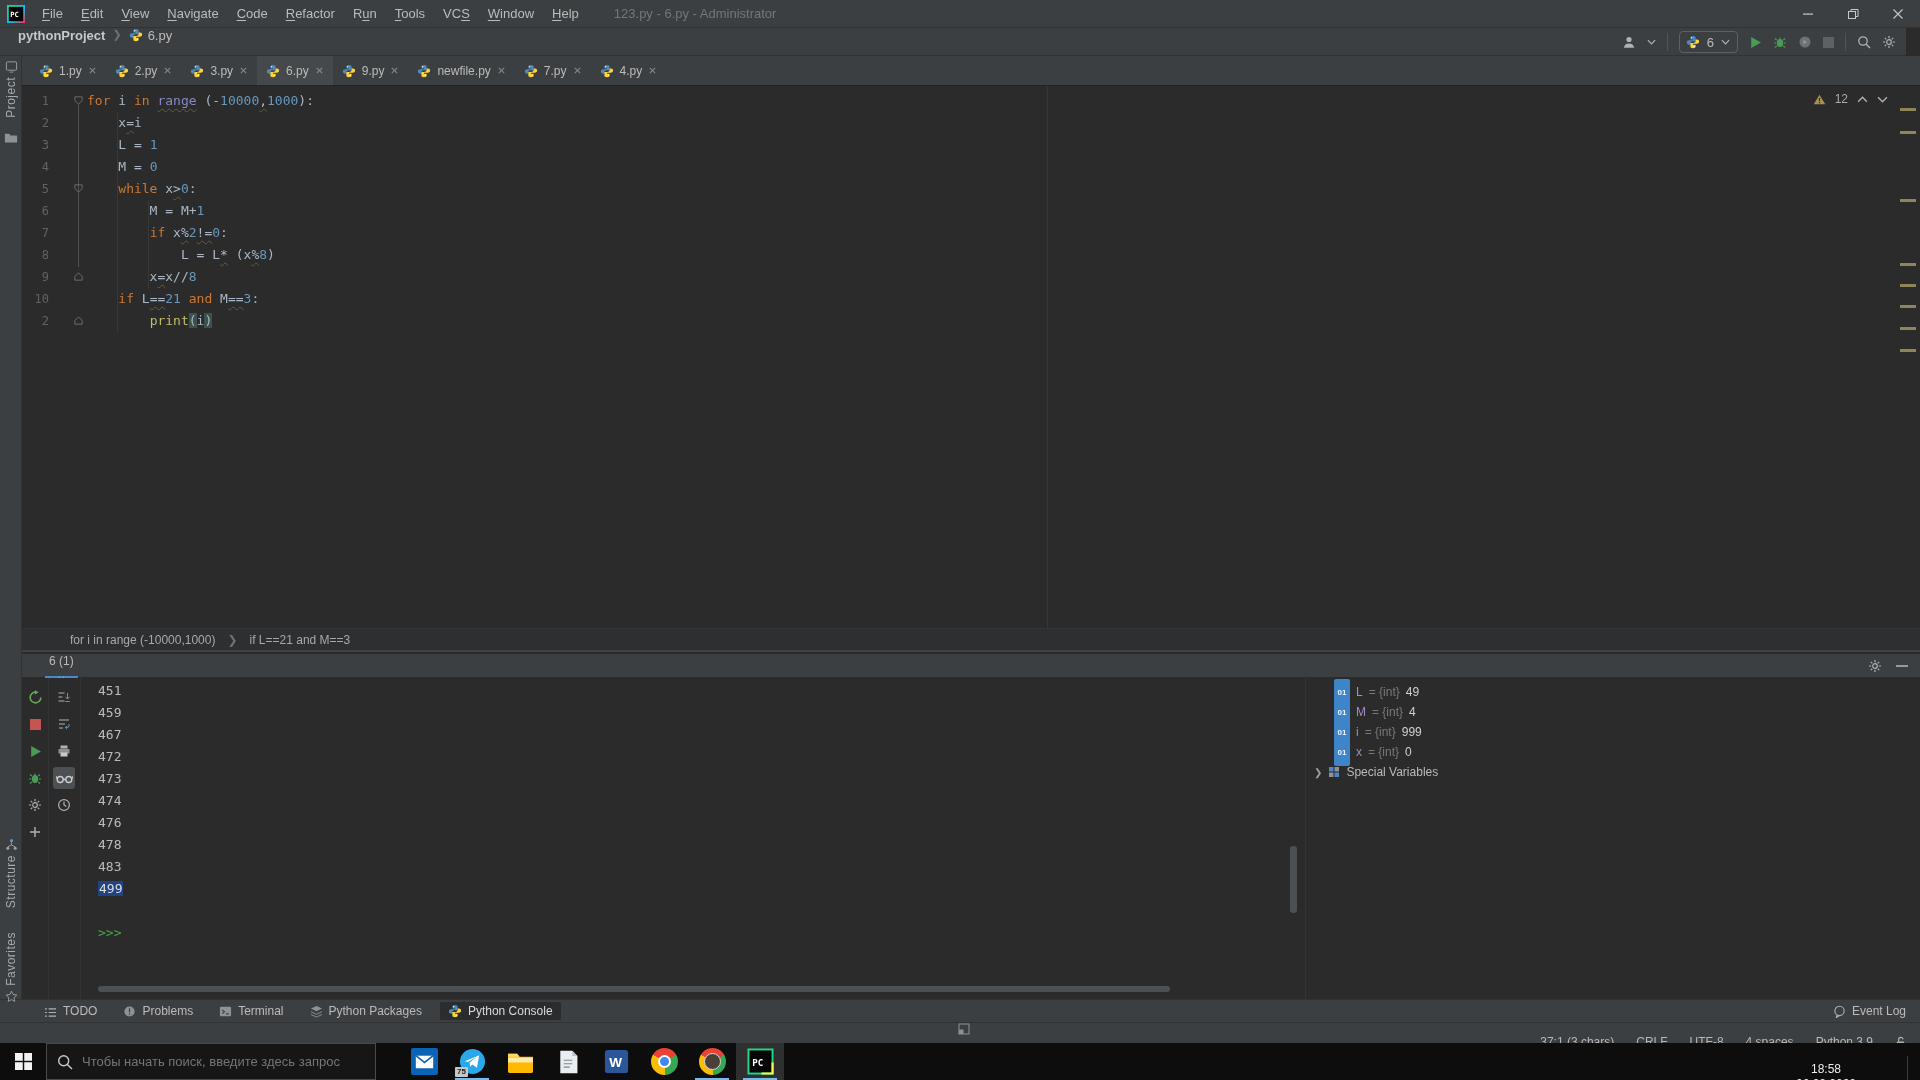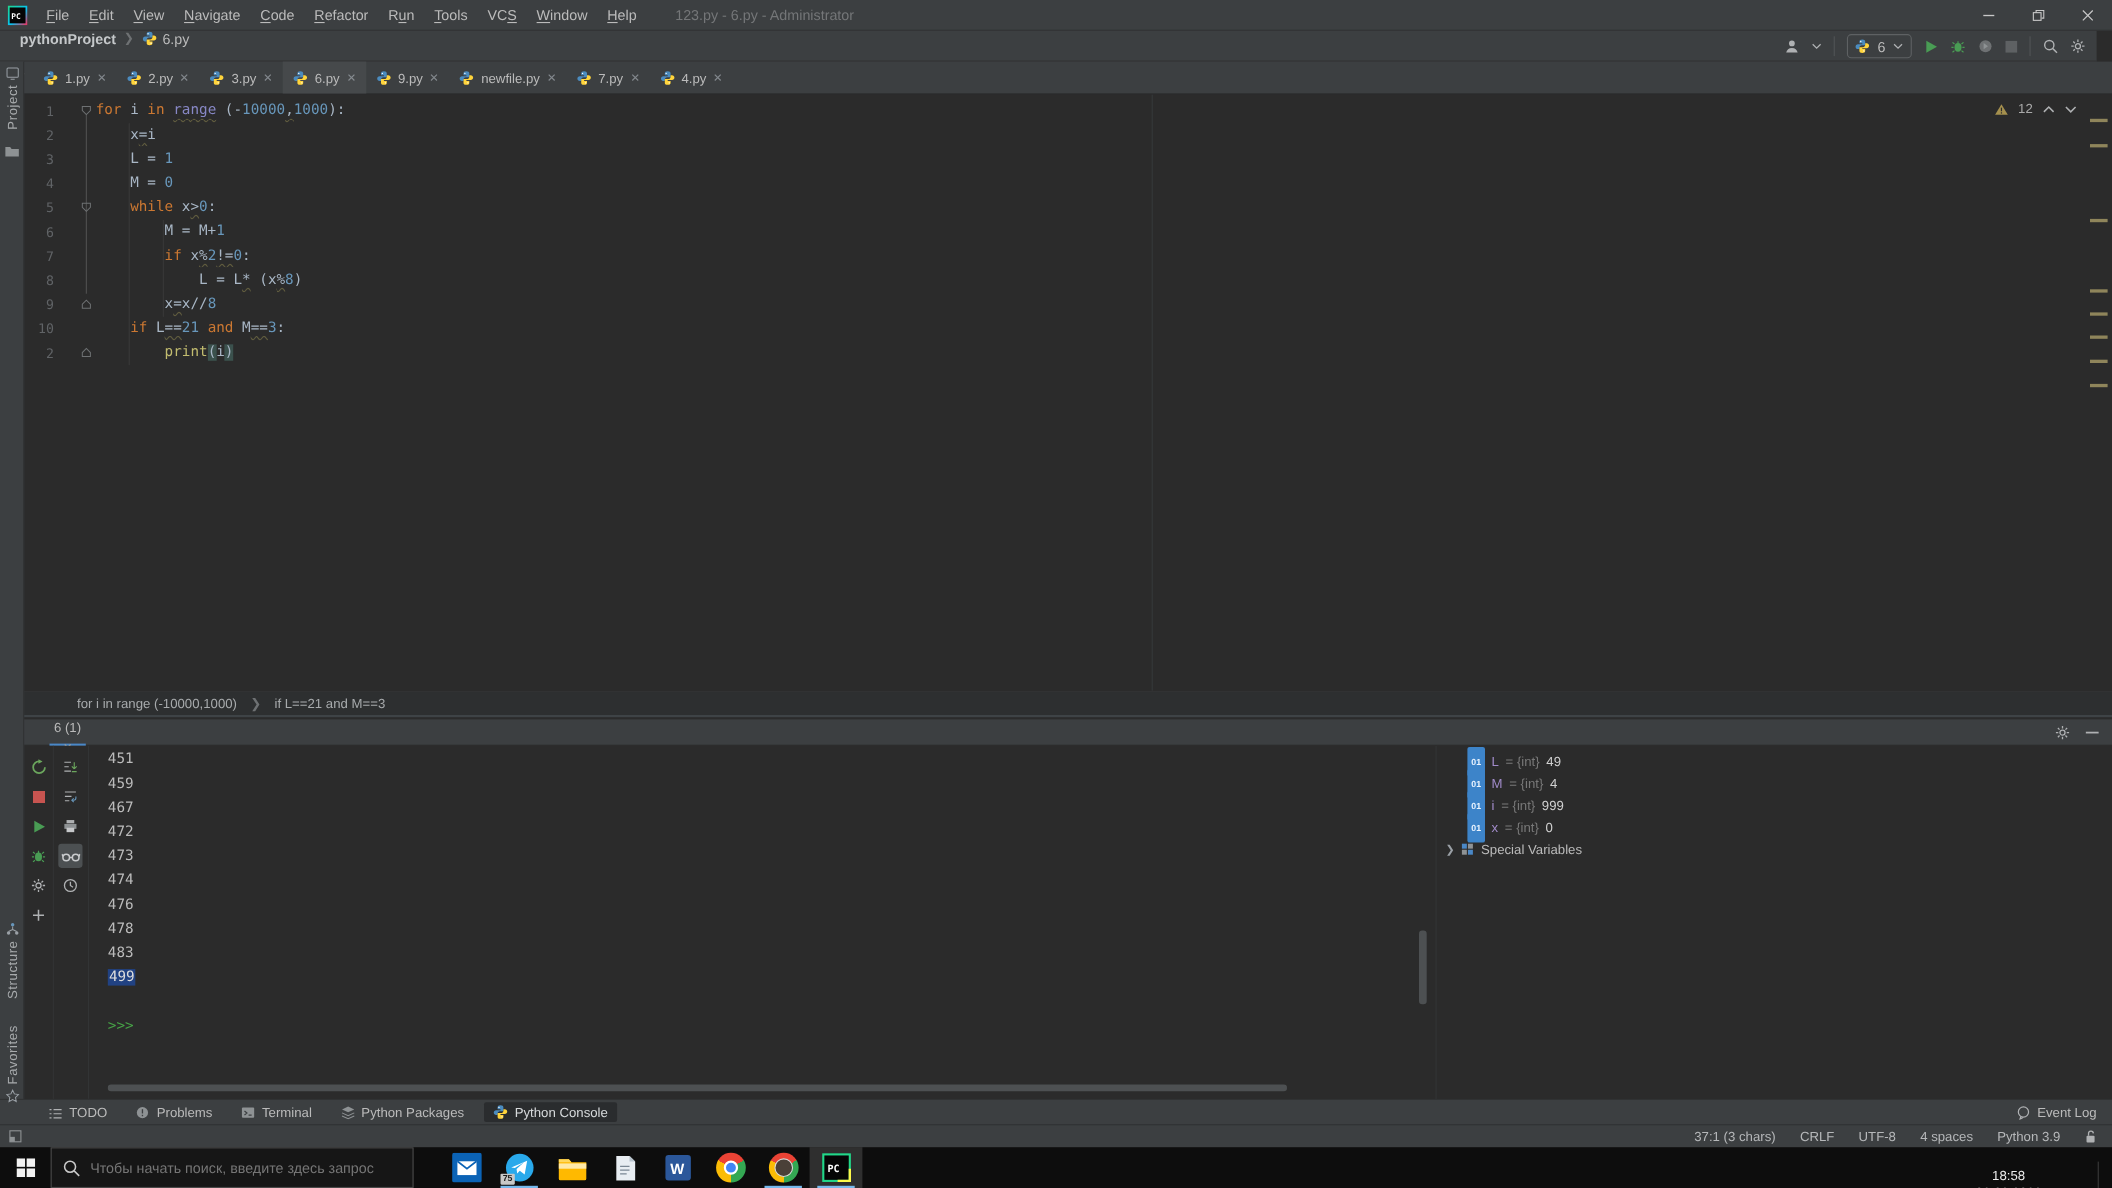--- a/index.html
+++ b/index.html
@@ -108,21 +108,21 @@
 
   
   #btoolbar { position:absolute; top:999px; left:0; right:0; height:23px; background:#3C3F41;
     border-top:1px solid #303233; display:flex; align-items:center; padding-left:36px; gap:10px; font-size:12px; }
   .tool-btn { display:flex; align-items:flex-end; gap:6px; padding:2px 8px; color:#BBBBBB; border-radius:2px; }
   .tool-btn.active { background:#2A2C2E; color:#D7DADC; }
   #event-log { margin-left:auto; margin-right:14px; display:flex; align-items:center; gap:6px; color:#BBBBBB; }
 
   
   #statusbar { position:absolute; top:1022px; left:0; right:0; height:21px; background:#3C3F41;
-    border-top:1px solid #303233; font-size:12px; color:#B6B8BA; display:flex; align-items:center; }
+    border-top:1px solid #303233; font-size:12px; color:#B6B8BA; display:flex; align-items:center;flex-direction:column; }
   #status-left { margin-left:8px; }
   #status-right { margin-left:auto; display:flex; align-items:center; gap:22px; margin-right:14px; }
 
   
   #taskbar { position:absolute; top:1043px; left:0; right:0; height:37px; background:#0D0D0D;
     display:flex; align-items:center; }
   #start-btn { width:46px; height:37px; display:flex; align-items:center; justify-content:center; }
   #tb-search { width:330px; height:37px; background:#161616; border:1px solid #4A4A4A;
     display:flex; align-items:center; padding:0 10px; gap:9px; }
   #tb-search input { background:transparent; border:none; outline:none; color:#C9C9C9; font-size:13px;

